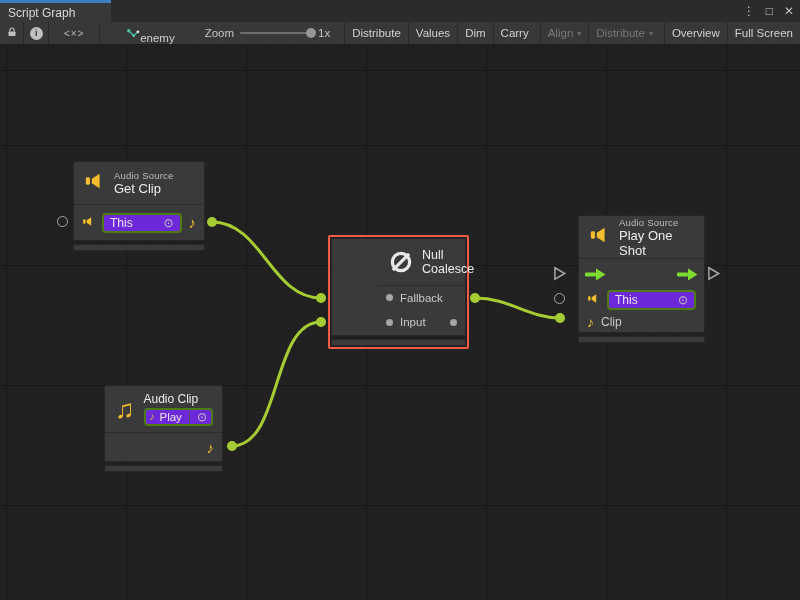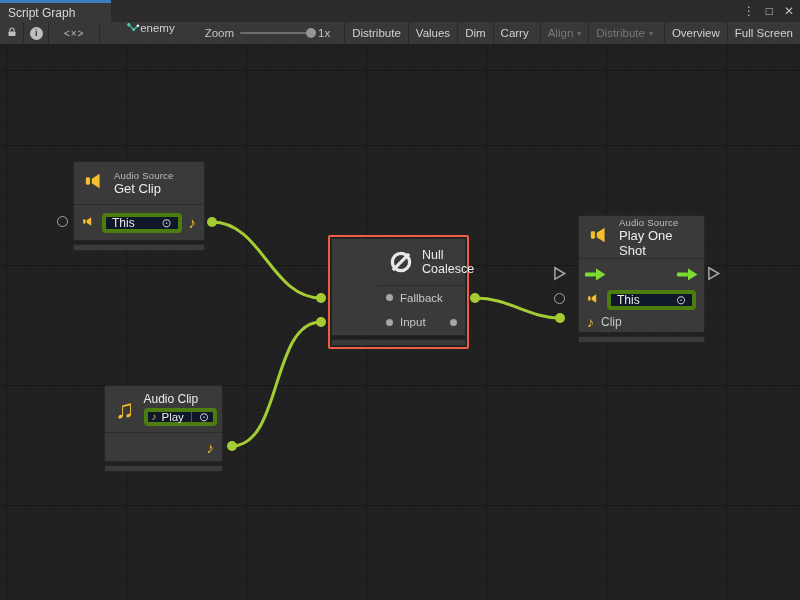--- a/index.html
+++ b/index.html
@@ -12,21 +12,21 @@
     font-size:12px; display:flex; align-items:center; padding-left:8px; }
   .win-controls { position:absolute; right:6px; top:0; height:22px; display:flex; align-items:center; gap:11px;
     color:#bdbdbd; font-size:12px; }
   .win-controls span { cursor:default; line-height:1; }
 
   
   .toolbar { height:23px; background:#383838; border-bottom:1px solid #1e1e1e;
     display:flex; align-items:stretch; color:#d2d2d2; font-size:11.5px; }
   .tseg { display:flex; align-items:center; justify-content:center; border-right:1px solid #2a2a2a; }
   .tseg.lock { width:27px; } .tseg.info { width:28px; } .tseg.code { width:57px; color:#b9b9b9; font-size:10px; letter-spacing:1px;}
-  .graph-ref { display:flex; align-items:flex-start; gap:0; margin-left:26px; }
+  .graph-ref { display:flex; align-items:flex-end; gap:0; margin-left:26px; }
   .graph-ref .gname { color:#cfcfcf; }
   .zoom-area { display:flex; align-items:center; margin-left:30px; gap:6px; }
   .zoom-track { position:relative; width:72px; height:2px; background:#6e6e6e; border-radius:1px; }
   .zoom-handle { position:absolute; right:-4px; top:-4px; width:10px; height:10px; border-radius:50%; background:#969696; }
   .tbuttons { display:flex; align-items:stretch; margin-left:14px; }
   .tbtn { display:flex; align-items:center; padding:0 7px; border-left:1px solid #2a2a2a; white-space:nowrap; cursor:default; }
   .tbtn.disabled { color:#787878; }
   .tbtn .dd { font-size:8px; margin-left:4px; color:#9a9a9a; }
   .tbtn.disabled .dd { color:#6a6a6a; }
   .tbtn.gapL { margin-left:4px; }
@@ -45,21 +45,21 @@
 
   .nodewrap { position:absolute; z-index:2; }
   .node { background:#3a3a3a; border:1px solid #262626; border-radius:2px; }
   .nfooter { height:7px; margin-top:3px; background:#3a3a3a; border:1px solid #262626; border-radius:1px; }
   .nhead { display:flex; align-items:center; gap:8px; padding:0 10px; border-bottom:1px solid #2b2b2b; }
   .nhead .titles { display:flex; flex-direction:column; justify-content:center; }
   .ncat { font-size:9.5px; color:#bdbdbd; letter-spacing:.2px; }
   .ntitle { font-size:13px; color:#ededed; }
   .nrow { display:flex; align-items:center; gap:7px; padding:0 8px; position:relative; }
   .plabel { font-size:11.5px; color:#c9c9c9; }
-  .pill { display:flex; align-items:center; background:#0f172a; border:4px solid #4d7c0f;
+  .pill { display:flex; align-items:center; background:#6d28d9; border:2px solid #4d7c0f;
     border-radius:4px; height:20px; padding:0 6px; gap:5px; color:#e8e8e8; font-size:12px; flex:1; }
   .pill .target { margin-left:auto; color:#c2c2c2; font-size:12px; line-height:1; }
   .pill.small { height:18px; flex:none; padding:0 4px; font-size:11.5px; }
   .pill.small .vdiv { width:1px; height:12px; background:#555; margin:0 2px; }
   .note { color:#f5be2e; line-height:1; }
   .gdot { width:7px; height:7px; border-radius:50%; background:#a6a6a6; }
   .port-circle { position:absolute; width:11px; height:11px; border-radius:50%;
     border:1.3px solid #a6a6a6; z-index:2; }
   .port-tri { position:absolute; z-index:2; }
   .flow-arrow svg { display:block; }

